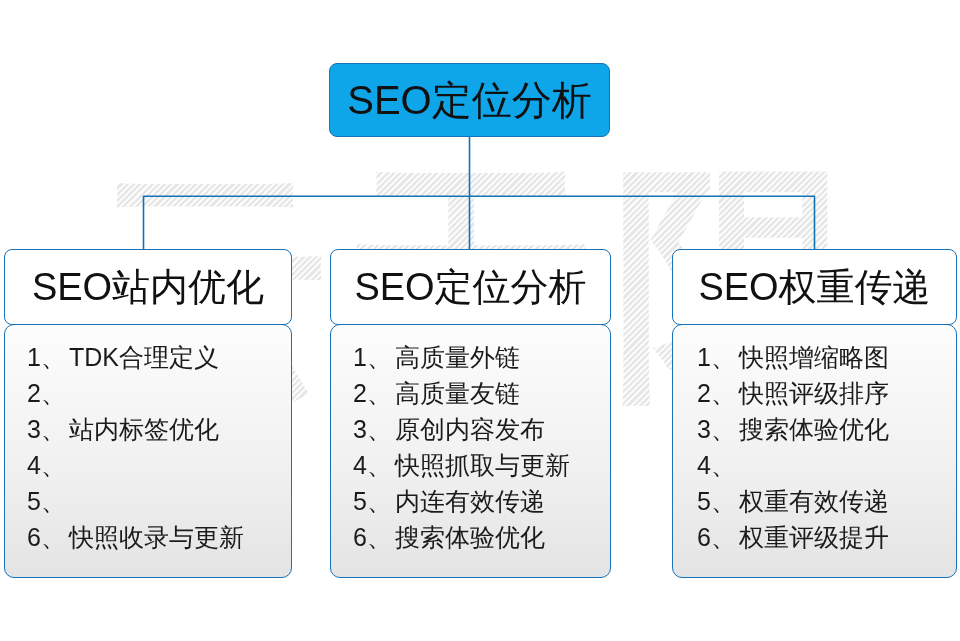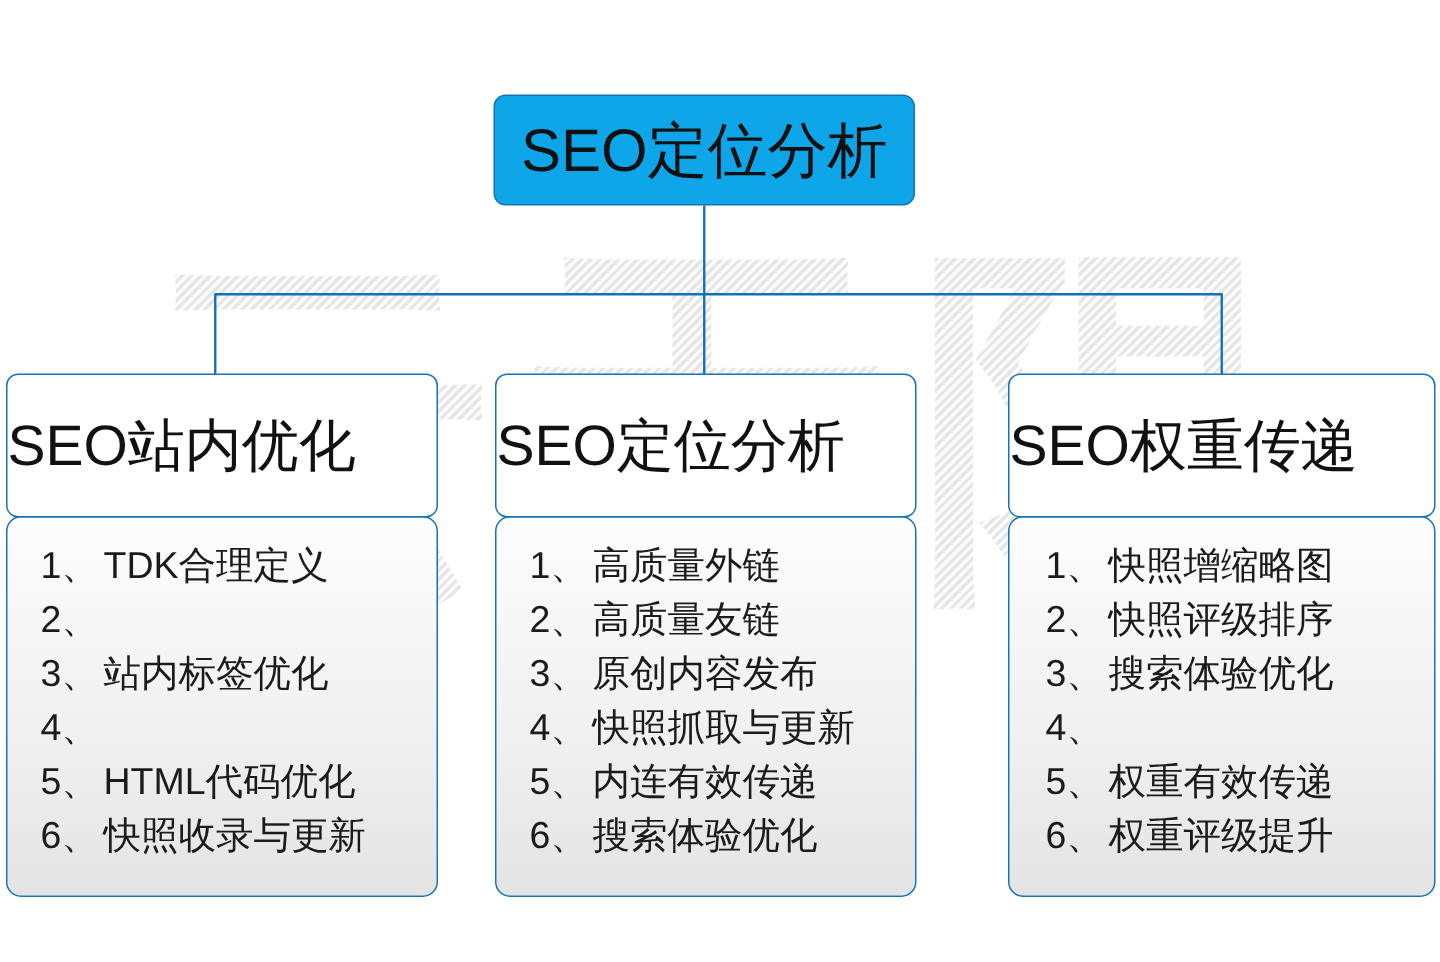--- a/index.html
+++ b/index.html
@@ -105,26 +105,27 @@
     position: absolute;
     top: 249px;
     width: 288px;
     z-index: 3;
   }
   .col-1 { left: 4px;   width: 288px; }
   .col-2 { left: 330px; width: 281px; }
   .col-3 { left: 672px; width: 285px; }
 
   .col-header {
-    height: 96px;
+    height: 76px;
     border: 1.5px solid #1772b8;
     border-radius: 8px;
     background: #ffffff;
     display: flex;
     align-items: center;
+    justify-content: center;
     position: relative;
     z-index: 2;
   }
   .col-header .node-title {
     font-size: 38px;
     color: #111111;
     font-weight: 400;
     white-space: nowrap;
   }
 
@@ -212,21 +213,20 @@
         </li>
         <li class="item">
           <span class="item-index">3、</span>
           <span class="item-text">站内标签优化</span>
         </li>
         <li class="item">
           <span class="item-index">4、</span>
         </li>
         <li class="item">
           <span class="item-index">5、</span>
-          <span class="item-text">HTML代码优化</span>
         </li>
         <li class="item">
           <span class="item-index">6、</span>
           <span class="item-text">快照收录与更新</span>
         </li>
       </ul>
     </div>
   </div>
 
   <div class="column col-2">

